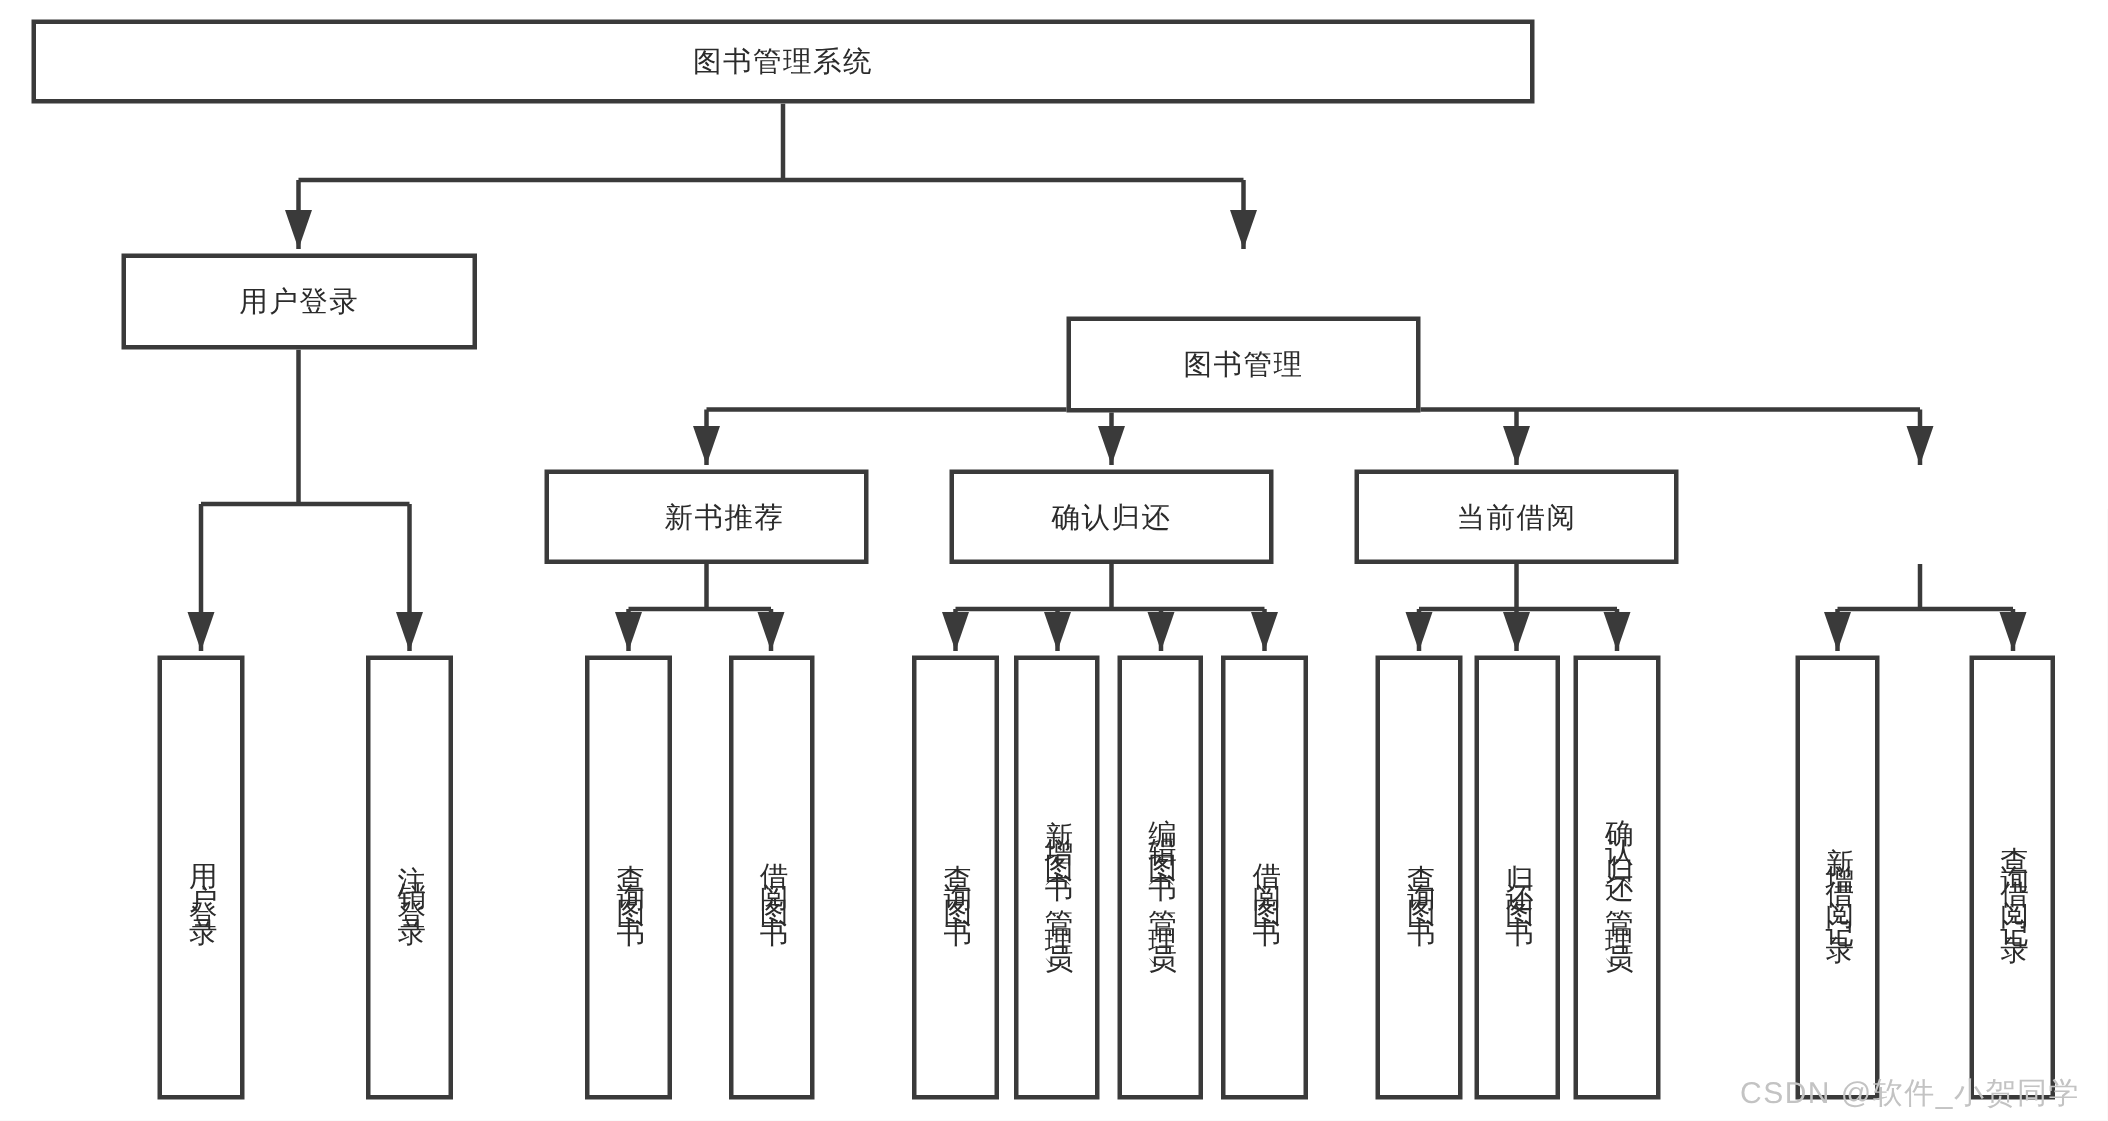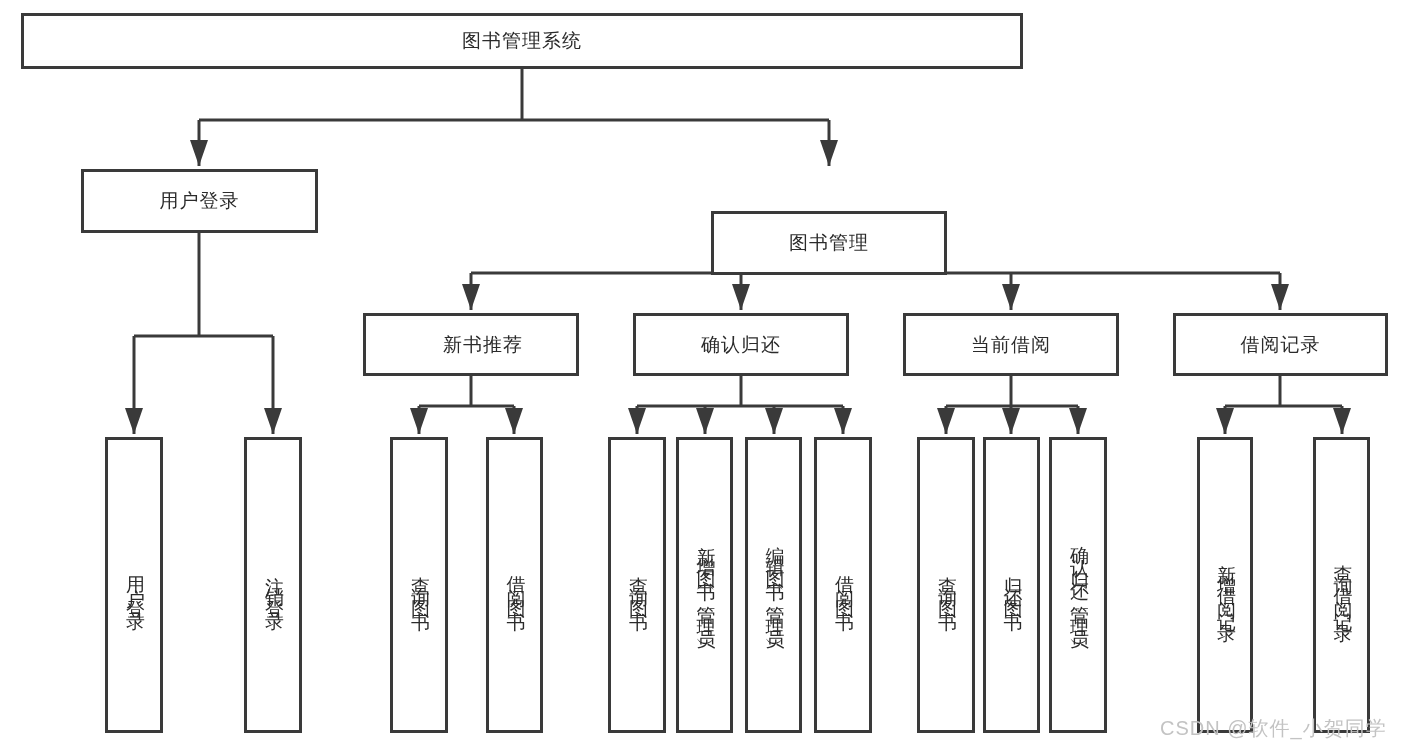--- a/index.html
+++ b/index.html
@@ -134,23 +134,20 @@
 
   <div class="box" style="left:363px;top:313px;width:216px;height:63px;padding-left:24px;">
     <span>新书推荐</span>
   </div>
   <div class="box" style="left:633px;top:313px;width:216px;height:63px;">
     <span>确认归还</span>
   </div>
   <div class="box" style="left:903px;top:313px;width:216px;height:63px;text-align:center;">
     <span>当前借阅</span>
   </div>
-  <div class="box" style="left:1173px;top:313px;width:215px;height:63px;">
-    <span>借阅记录</span>
-  </div>
 
   <div class="box vbox" style="left:105px;top:437px;width:58px;height:296px;">
     <span>用户登录</span>
   </div>
   <div class="box vbox" style="left:244px;top:437px;width:58px;height:296px;">
     <span>注销登录</span>
   </div>
 
   <div class="box vbox" style="left:390px;top:437px;width:58px;height:296px;">
     <span>查询图书</span>

